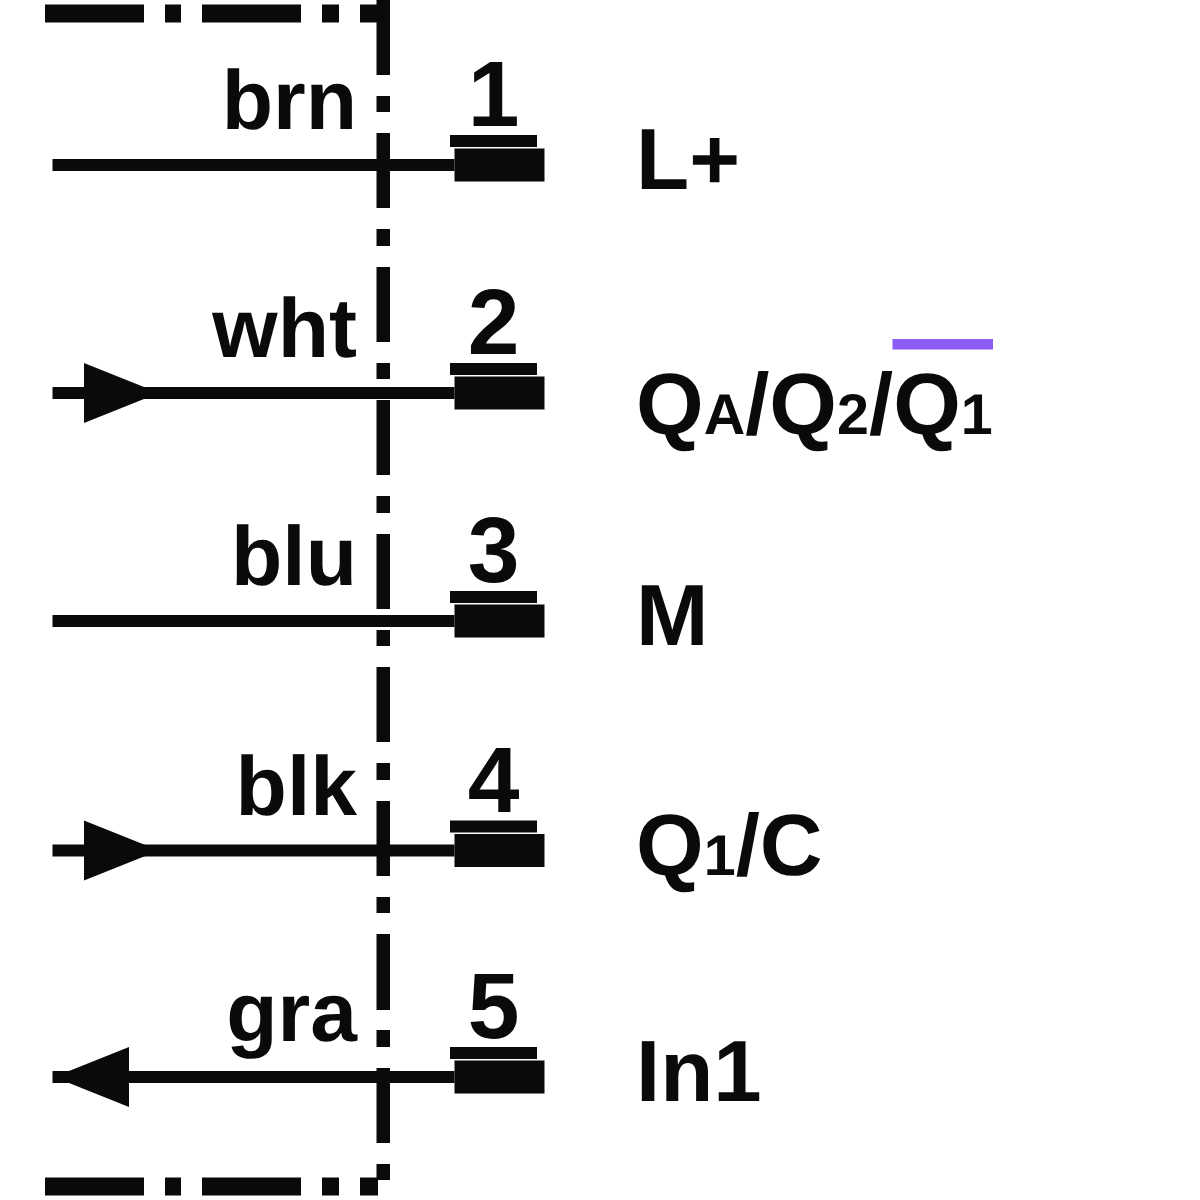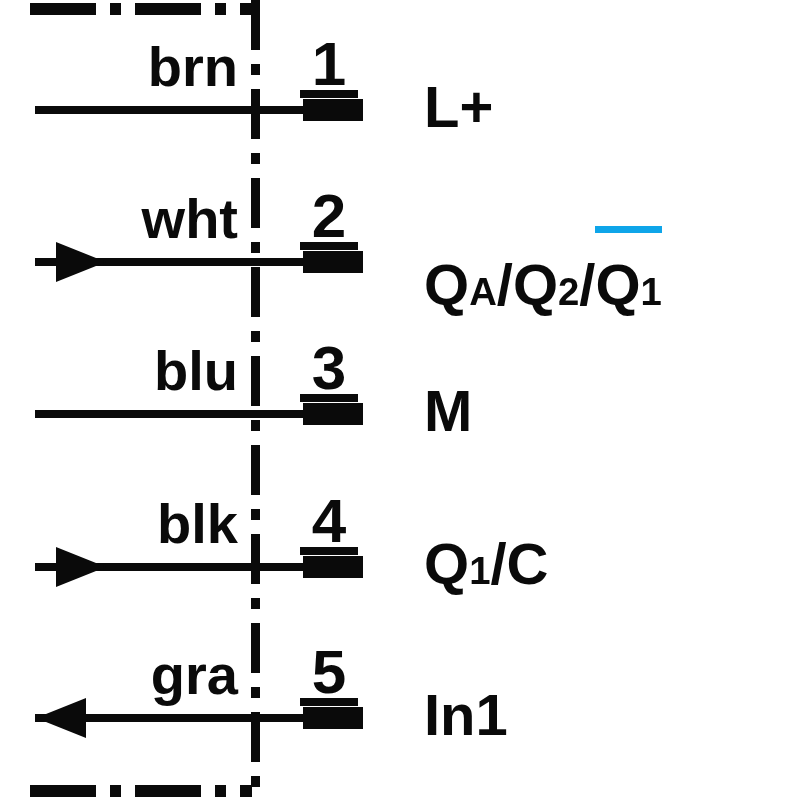--- a/index.html
+++ b/index.html
@@ -35,21 +35,21 @@
   }
   .wcolor {
     position:absolute; left:20px; top:-72px; width:218px; height:58px;
     text-align:right; font-size:56px; line-height:58px; font-weight:700;
   }
   .func {
     position:absolute; left:424px; top:-36px;
     font-size:58px; line-height:66px; font-weight:700; white-space:nowrap;
   }
   .func .small { font-size:0.66em; }
-  .func .over { display:inline-block; border-top:7px solid #0ea5e9; padding-top:19px; }
+  .func .over { display:inline-block; border-top:7px solid #8b5cf6; padding-top:4px; }
 
   .arrow-r {
     position:absolute; left:56px; top:-20px; width:0; height:0;
     border-left:50px solid #0a0a0a;
     border-top:20px solid transparent; border-bottom:20px solid transparent;
   }
   .arrow-l {
     position:absolute; left:36px; top:-20px; width:0; height:0;
     border-right:50px solid #0a0a0a;
     border-top:20px solid transparent; border-bottom:20px solid transparent;

